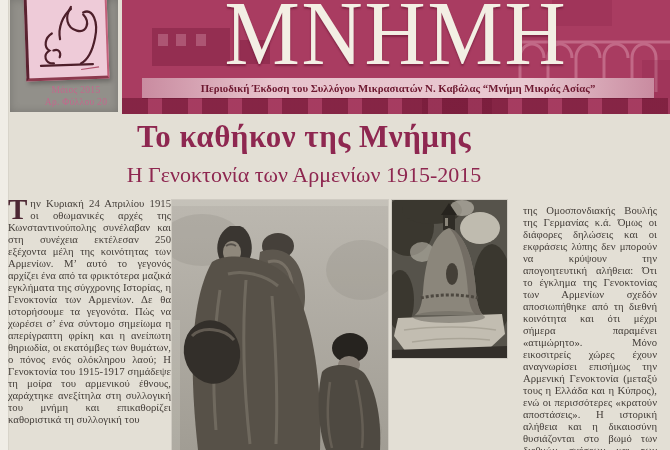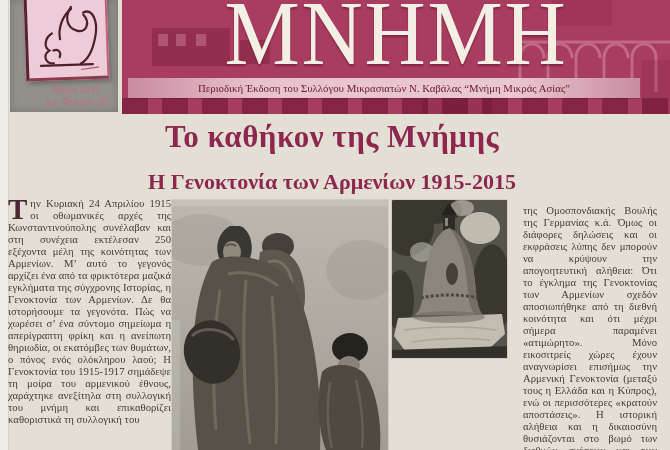--- a/index.html
+++ b/index.html
@@ -29,36 +29,36 @@
   
   .masthead{position:absolute;left:122px;top:0;width:548px;height:114px;background:#a93c61;overflow:hidden;}
   .masthead-art{position:absolute;left:0;top:0;width:548px;height:114px;opacity:.8;}
   .masthead-title{
     position:absolute;left:0;top:-17px;width:548px;text-align:center;
     font-size:92px;line-height:100px;color:#f3efe4;letter-spacing:2px;
     transform:scaleX(.92);
     text-shadow:0 2px 2px rgba(80,8,36,.45);
   }
   .masthead-strip{
-    position:absolute;left:6px;bottom:16px;width:512px;height:20px;
+    position:absolute;left:20px;bottom:16px;width:512px;height:20px;
     background:linear-gradient(to right,#c98ba0,#e7c3cc 25%,#e9c9d1 75%,#c98ba0);
-    text-align:center;font-weight:normal;font-size:10.8px;line-height:20px;color:#6d1830;
+    text-align:center;font-weight:bold;font-size:10.8px;line-height:20px;color:#6d1830;
     box-shadow:0 1px 0 rgba(80,8,36,.4);
   }
   .masthead-band{
     position:absolute;left:0;bottom:0;width:548px;height:16px;
     background:repeating-linear-gradient(90deg,
       rgba(104,18,46,.55) 0px, rgba(104,18,46,.55) 26px,
       rgba(160,60,95,.35) 26px, rgba(160,60,95,.35) 40px);
   }
 
   
-  .headline-wrap{position:absolute;left:0;top:119px;width:608px;text-align:center;color:#8e2750;padding-left:28px;}
+  .headline-wrap{position:absolute;left:0;top:119px;width:608px;text-align:center;color:#8e2750;}
   .headline{font-size:31px;line-height:36px;font-weight:bold;letter-spacing:.5px;}
-  .subheadline{font-size:22px;line-height:26px;font-weight:bold;margin-top:14px;}
+  .subheadline{font-size:22px;line-height:26px;font-weight:normal;margin-top:7px;}
 
   
   .bodytext{
     font-size:10.7px;line-height:12px;color:#433d38;text-align:justify;
     text-justify:inter-word;
   }
   .col1{position:absolute;left:8px;top:197px;width:163px;height:253px;overflow:hidden;}
   .drop-cap{float:left;font-size:29px;line-height:23px;padding:1px 3px 0 0;color:#4c2733;font-weight:bold;}
   .col4{position:absolute;left:515px;top:196px;width:150px;height:254px;overflow:hidden;}
   .col4 p{margin:8px;}

